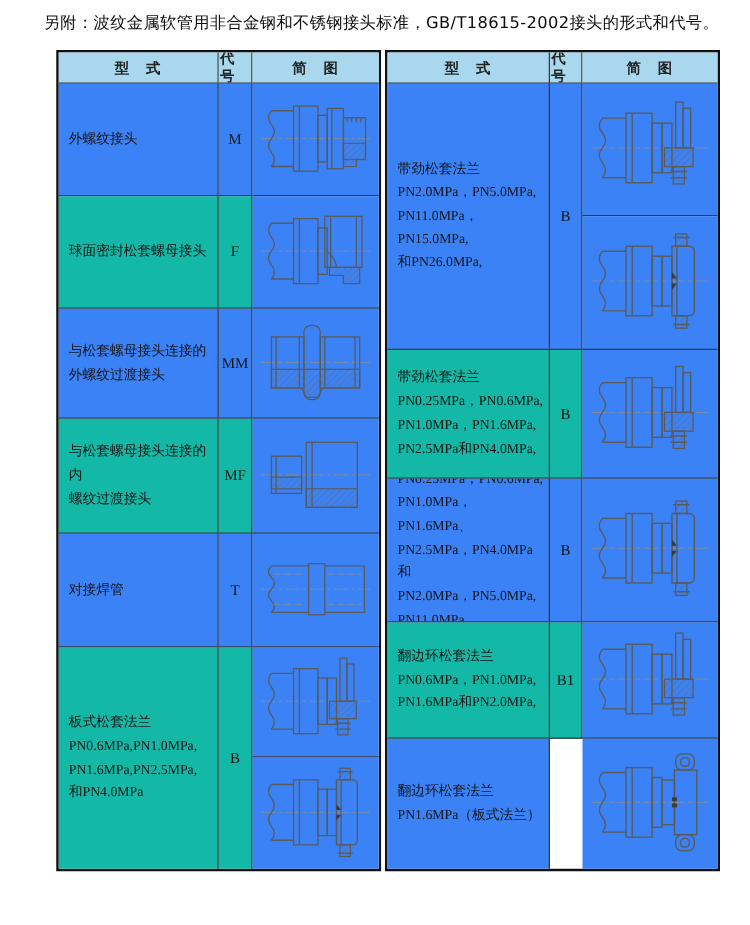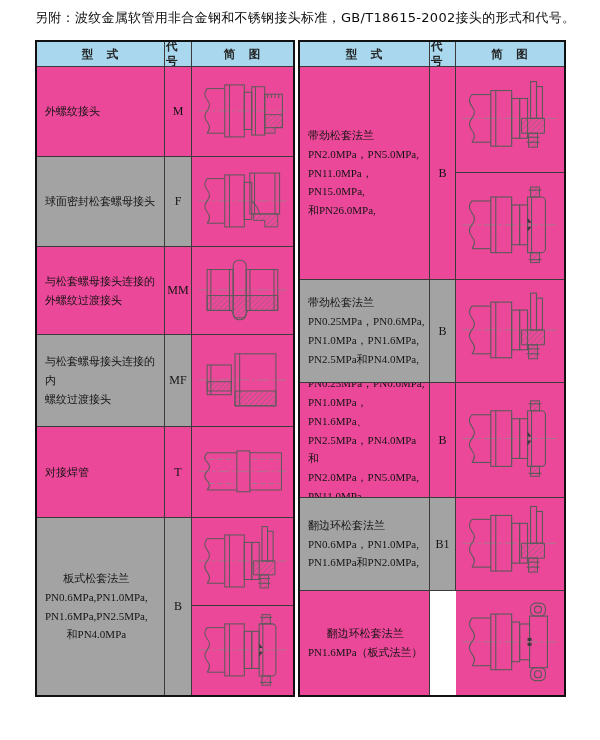--- a/index.html
+++ b/index.html
@@ -5,45 +5,45 @@
   html,body{margin:0;padding:0;}
   body{
     width:600px;height:740px;background:#ffffff;position:relative;
     font-family:"DejaVu Sans","Liberation Sans",sans-serif;color:#1a1a1a;
     overflow:hidden;
   }
   .page-title{
     position:absolute;left:35px;top:9px;width:545px;
     font-size:13px;font-weight:normal;letter-spacing:0.3px;color:#0d0d0d;
   }
-  .table-wrap{position:absolute;left:35px;top:40px;display:flex;}
+  .table-wrap{position:absolute;left:45px;top:40px;display:flex;}
   .half{display:grid;background:#fff;border:2px solid #111;}
   .half-left{grid-template-columns:128px 27px 101px;grid-template-rows:25px 90px 90px 88px 92px 91px 88px 89px;}
   .half-right{grid-template-columns:130px 26px 108px;grid-template-rows:25px 106px 107px 103px 115px 93px 104px;}
   .divider{width:3px;background:#ffffff;}
   .cell{
     box-sizing:border-box;display:flex;align-items:center;overflow:hidden;
-    border-right:1px solid #3a3a3a;border-bottom:1px solid #3a3a3a;background:#ec4899;
+    border-right:1px solid #3a3a3a;border-bottom:1px solid #3a3a3a;background:#3b82f6;
   }
   .last-col{border-right:none;}
-  .last-row{border-bottom:none;text-align:center;}
+  .last-row{border-bottom:none;}
   .th{
     background:#a9d8ee;justify-content:center;font-weight:bold;
     font-size:11.5px;color:#222;letter-spacing:1px;padding:0 1px;
   }
   .type-cell{
     padding:4px 4px 4px 8px;font-size:11px;line-height:1.72;
     white-space:pre-line;color:#141414;
     font-family:"Liberation Serif","DejaVu Serif","DejaVu Sans",serif;
   }
   .code-cell{
     justify-content:center;font-size:12px;color:#141414;
     font-family:"Liberation Serif","DejaVu Serif",serif;
   }
-  .hl{background:#a3a3a3;}
+  .hl{background:#14b8a6;}
   .diag-cell{justify-content:center;}
   .diag-cell svg{width:92%;height:94%;}
   .ln{fill:none;stroke:#5a5a5a;stroke-width:1.1;}
   .lnp{stroke:#5a5a5a;stroke-width:1;}
   .dash{stroke:#8a8a8a;stroke-width:0.8;stroke-dasharray:6 3;fill:none;}
 </style>
 </head>
 <body>
 
 <svg width="0" height="0" style="position:absolute" aria-hidden="true">

